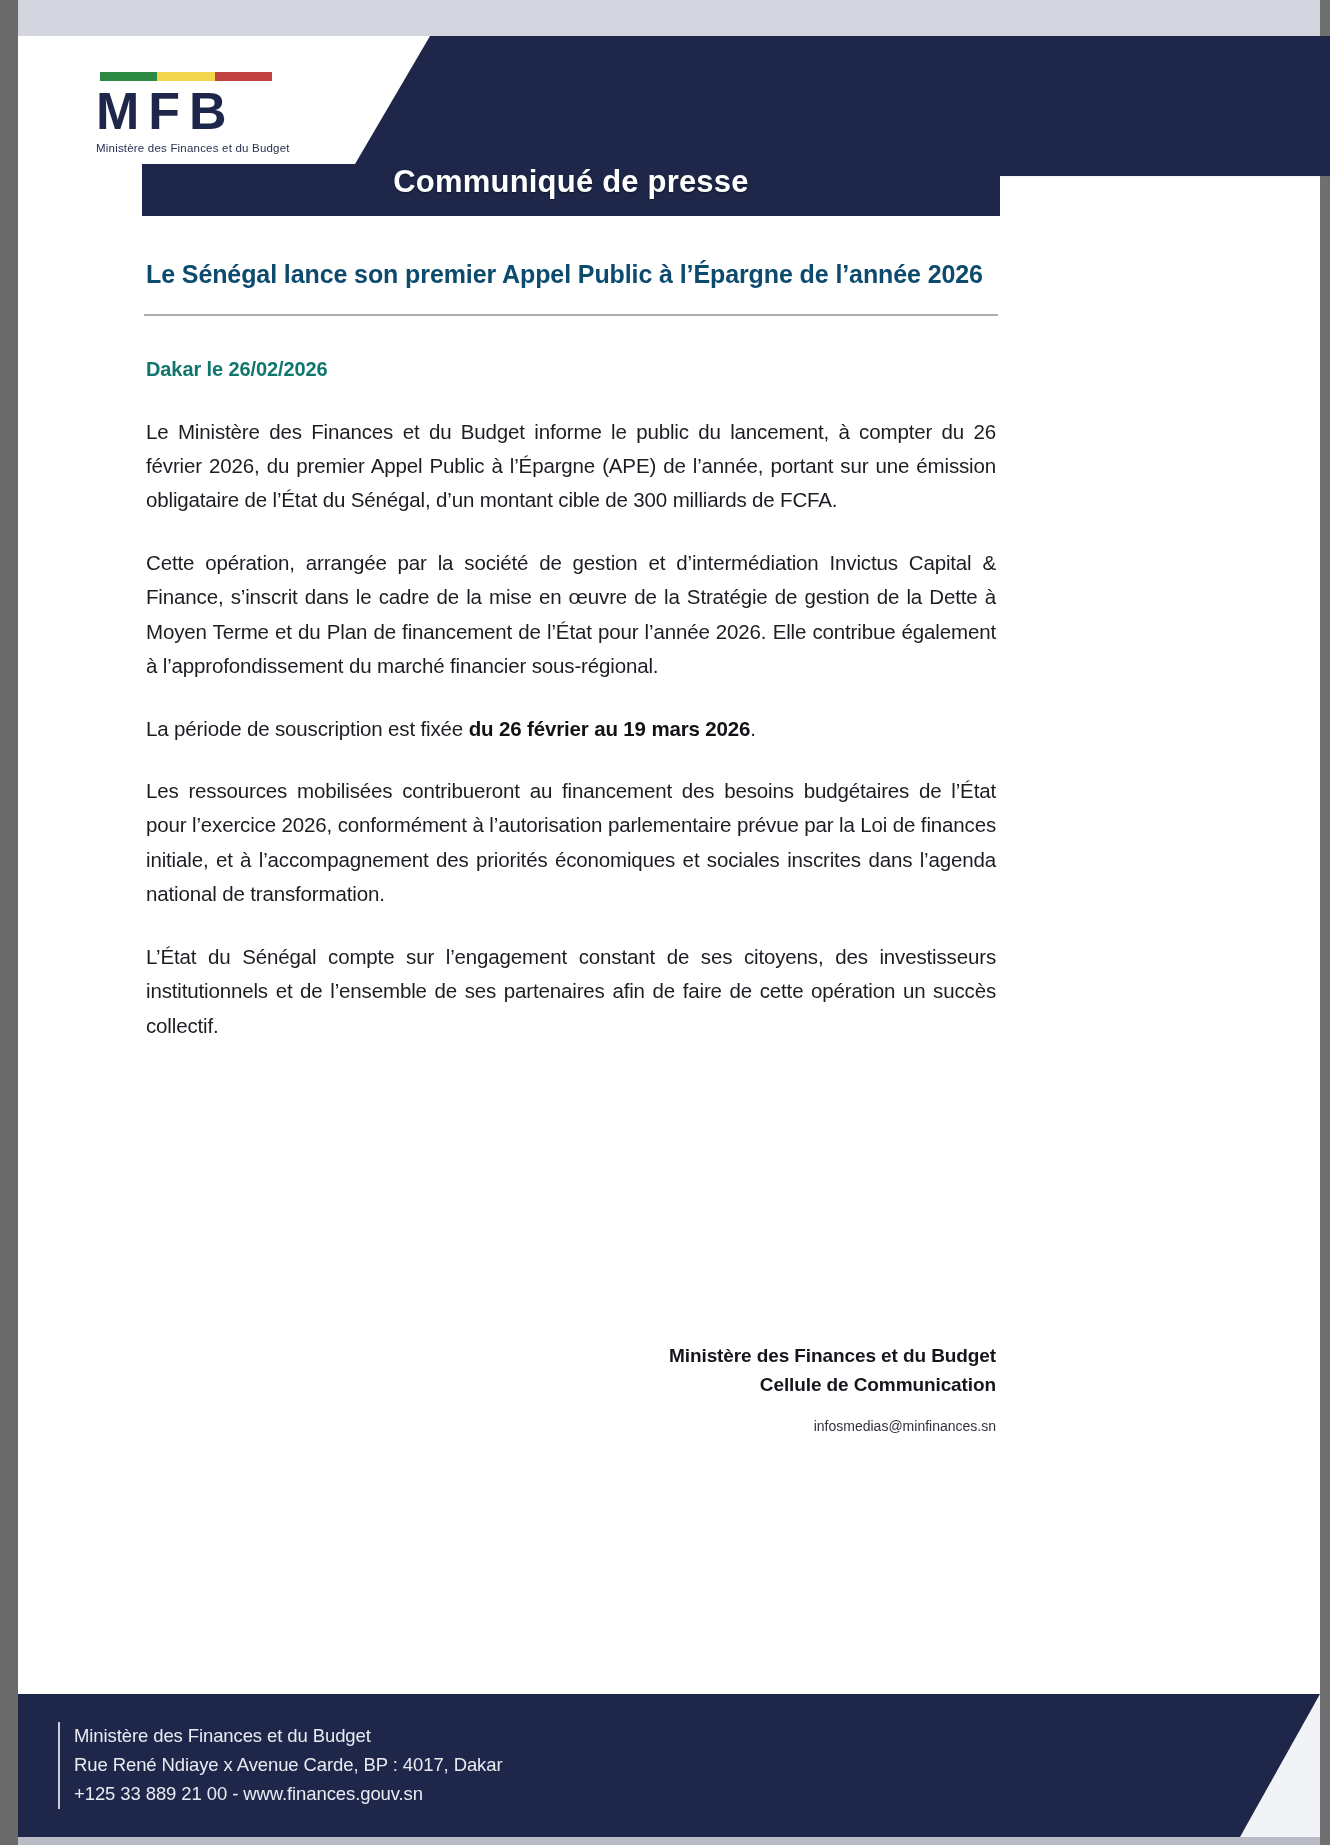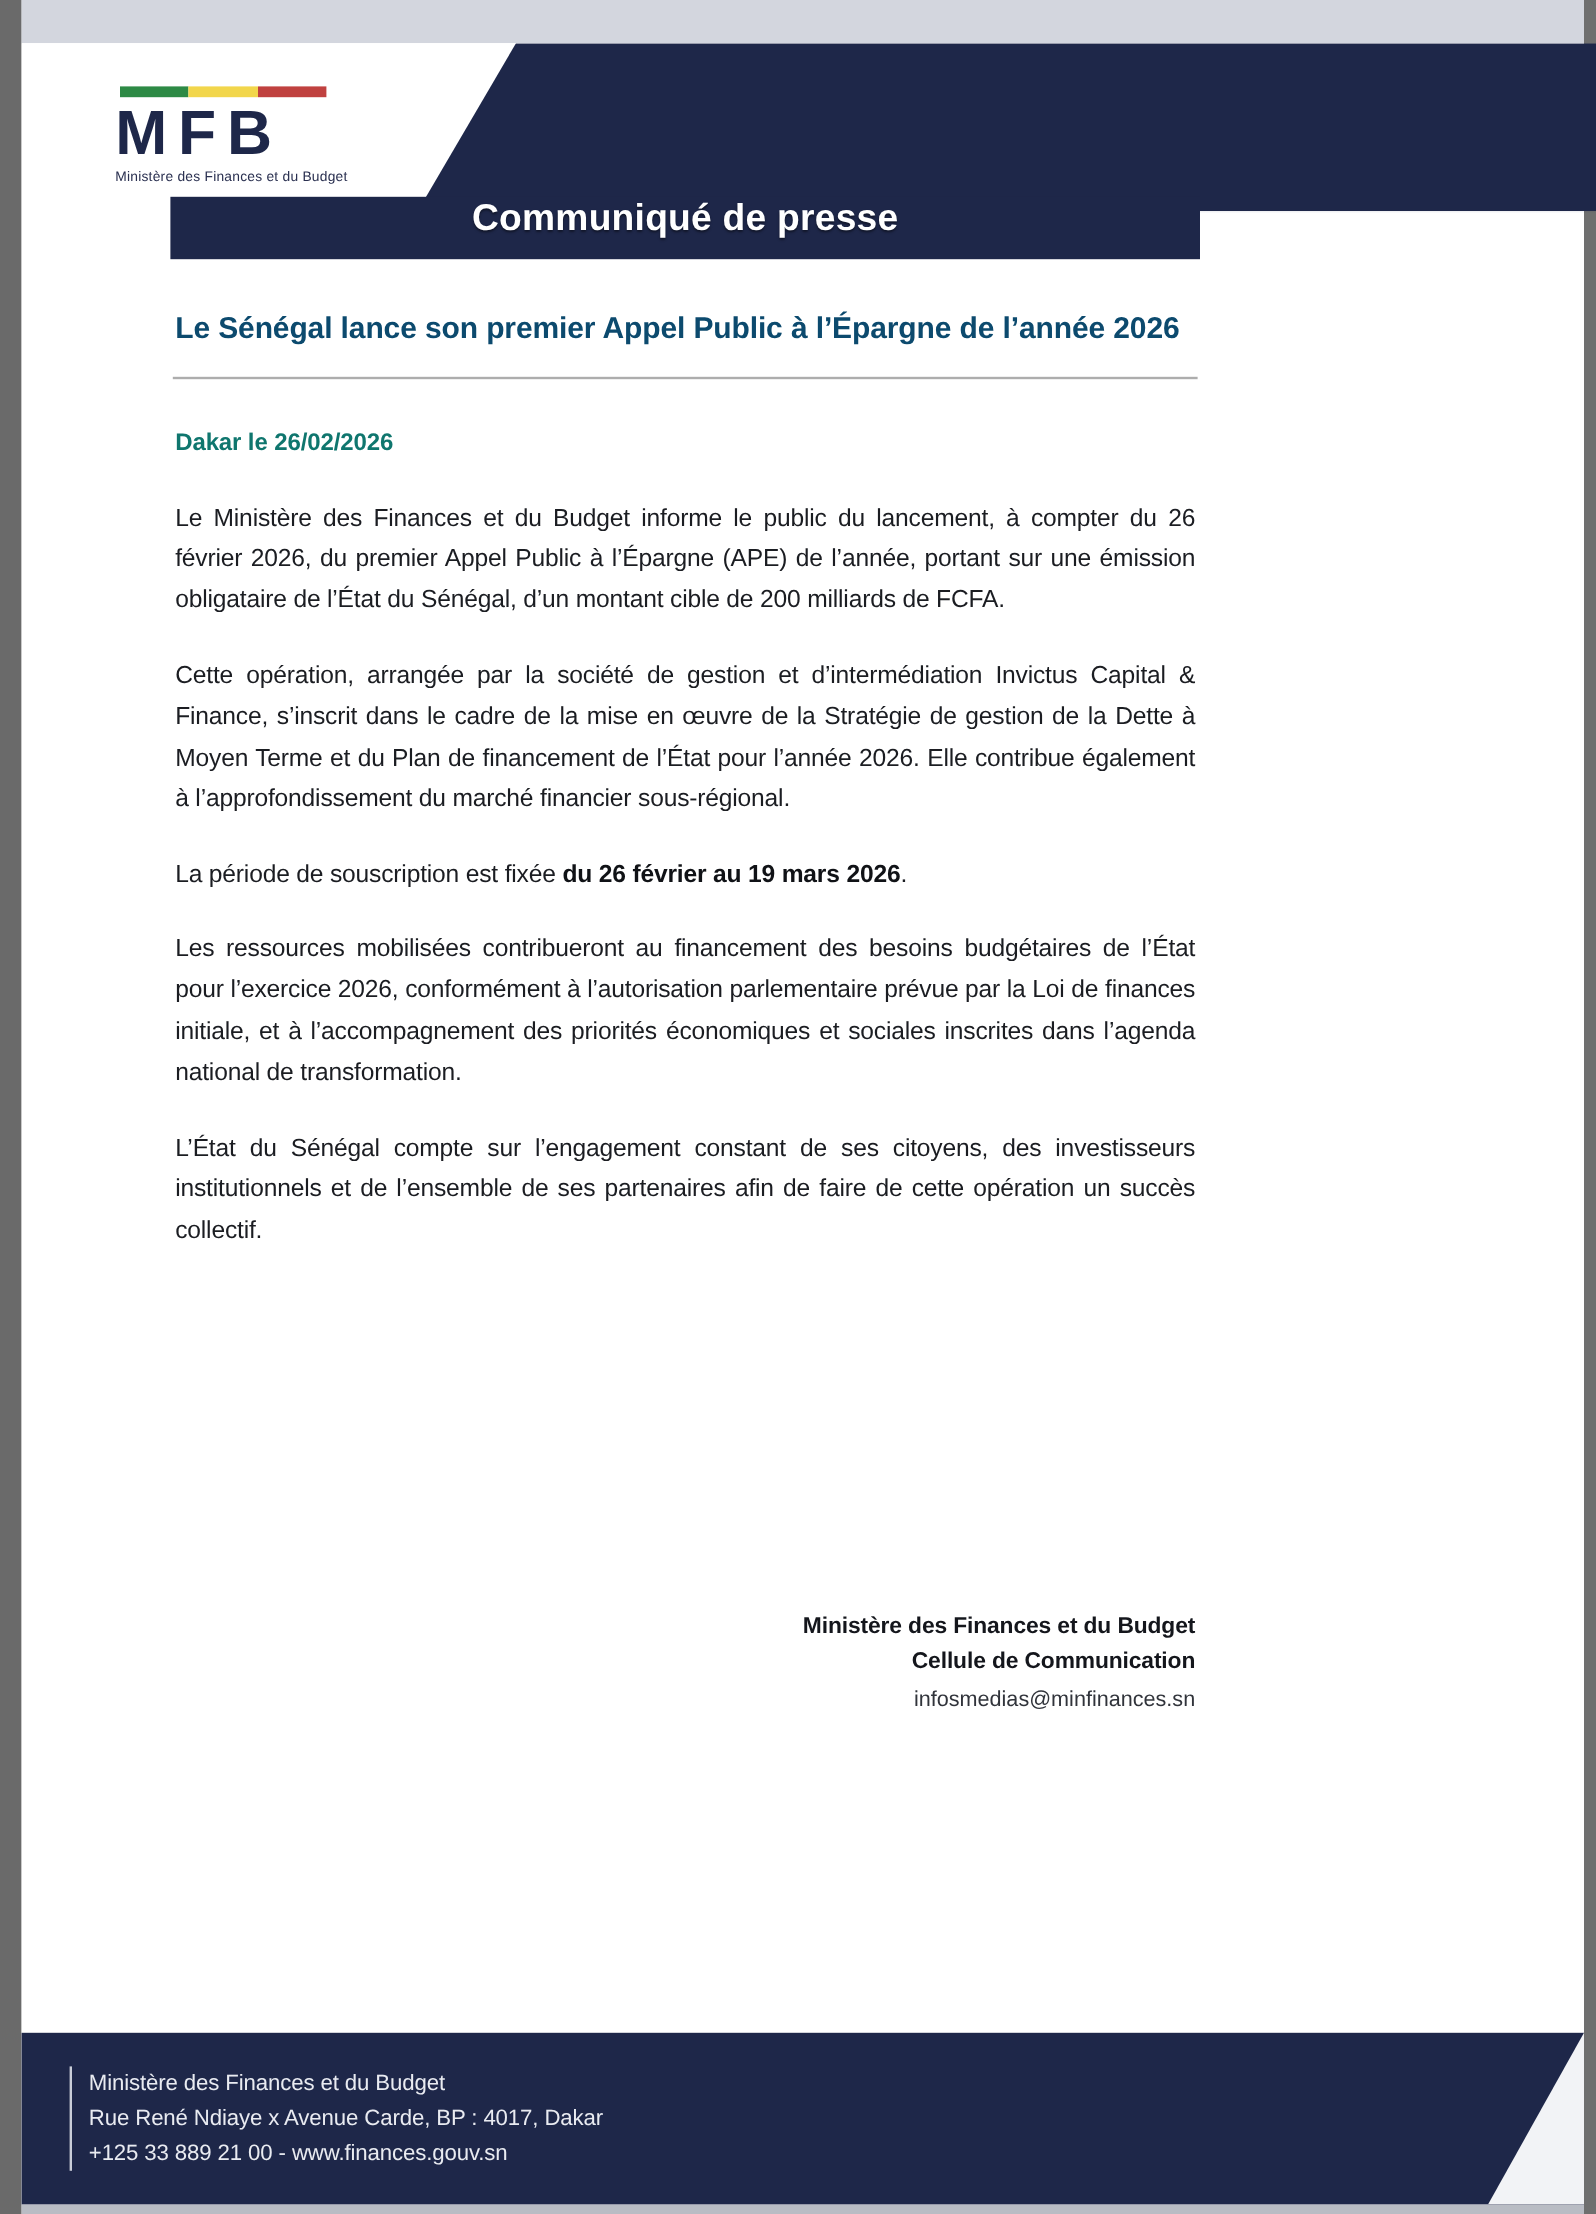--- a/index.html
+++ b/index.html
@@ -179,24 +179,24 @@
     text-align: right;
   }
   .sig-line-1, .sig-line-2 {
     font-size: 19px;
     font-weight: bold;
     color: #14161c;
     line-height: 1.52;
     letter-spacing: -.1px;
   }
   .sig-mail {
-    font-size: 18px;
+    font-size: 14px;
     color: #31343b;
     line-height: 1.6;
-    margin-top: 2px;
+    margin-top: 15px;
   }
 
   
   .footer {
     position: absolute;
     left: 0;
     bottom: 0;
     width: 1302px;
     height: 143px;
     background: #1e2749;
@@ -255,21 +255,21 @@
 
       <div class="title-banner">
         <span class="title-text">Communiqué de presse</span>
       </div>
 
       <h1 class="headline">Le Sénégal lance son premier Appel Public à l’Épargne de l’année 2026</h1>
       <div class="rule"></div>
 
       <div class="dateline">Dakar le 26/02/2026</div>
 
-      <p class="para">Le Ministère des Finances et du Budget informe le public du lancement, à compter du 26 février 2026, du premier Appel Public à l’Épargne (APE) de l’année, portant sur une émission obligataire de l’État du Sénégal,  d’un montant cible de 200 milliards de FCFA.</p>
+      <p class="para">Le Ministère des Finances et du Budget informe le public du lancement, à compter du 26 février 2026, du premier Appel Public à l’Épargne (APE) de l’année, portant sur une émission obligataire de l’État du Sénégal,  d’un montant cible de 300 milliards de FCFA.</p>
       <p class="para">Cette opération, arrangée par la société de gestion et d’intermédiation Invictus Capital &amp; Finance, s’inscrit dans le cadre de la mise en œuvre de la Stratégie de gestion de la Dette à Moyen Terme et du Plan de financement de l’État pour l’année 2026. Elle contribue également à l’approfondissement du marché financier sous-régional.</p>
 
       <p class="para"><span>La période de souscription est fixée </span><b>du 26 février au 19 mars 2026</b><span>.</span></p>
 
       <p class="para">Les ressources mobilisées contribueront au financement des besoins budgétaires de l’État pour l’exercice 2026, conformément à l’autorisation parlementaire prévue par la Loi de finances initiale, et à l’accompagnement des priorités économiques et sociales inscrites dans l’agenda national de transformation.</p>
       <p class="para">L’État du Sénégal compte sur l’engagement constant de ses citoyens, des investisseurs institutionnels et de l’ensemble de ses partenaires afin de faire de cette opération un succès collectif.</p>
 
       <div class="signature">
         <div class="sig-line-1">Ministère des Finances et du Budget</div>
         <div class="sig-line-2">Cellule de Communication</div>

